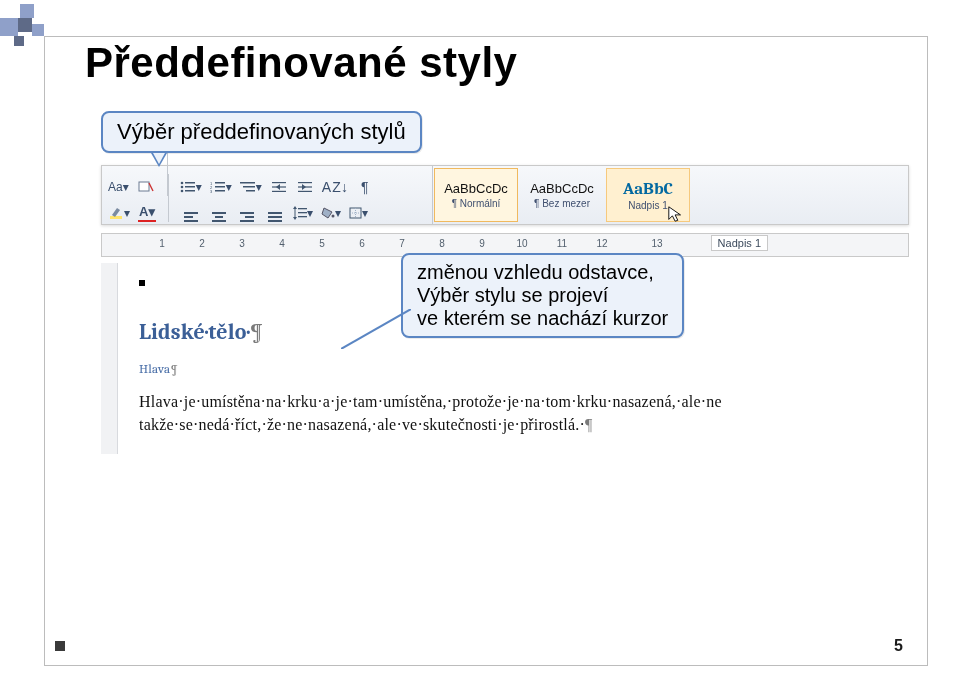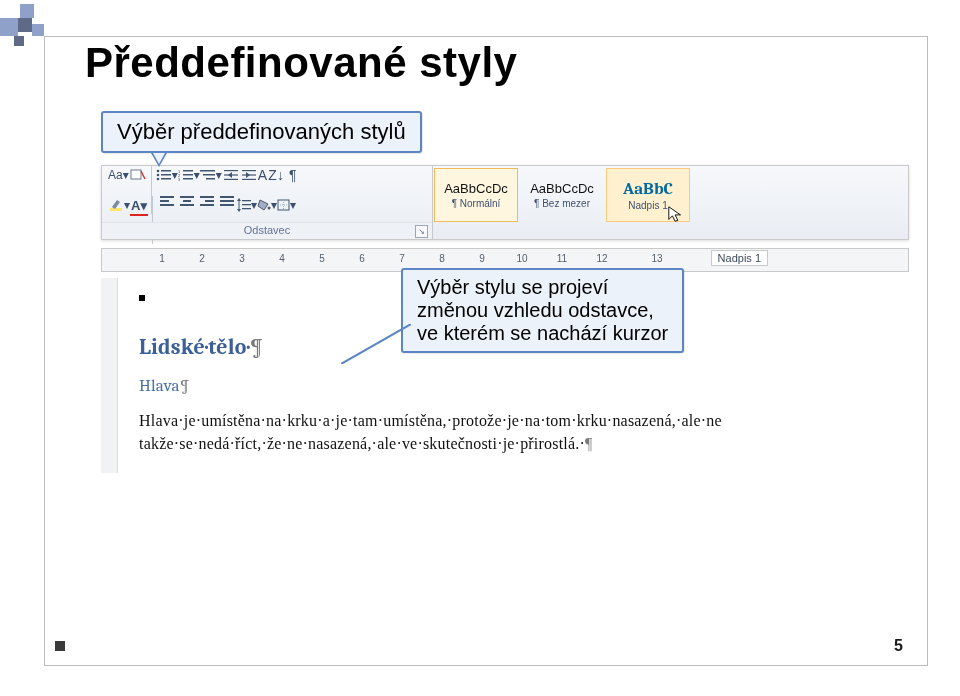--- a/index.html
+++ b/index.html
@@ -36,21 +36,21 @@
     letter-spacing:.5px;
   }
 
   
   .callout{
     display:inline-block;
     border:2px solid #5b86c3;
     background:#ecf2fa;
     padding:6px 14px;
     font-size:22px;
-    border-radius:3px;
+    border-radius:8px;
     box-shadow:1px 1px 0 rgba(0,0,0,.08);
   }
   .callout.small{font-size:20px}
   .callout1-wrap{position:relative;margin-left:30px;margin-bottom:4px}
   .callout1-wrap .tail{
     position:absolute;left:50px;top:100%;
     width:0;height:0;
     border-left:8px solid transparent;
     border-right:8px solid transparent;
     border-top:14px solid #5b86c3;
@@ -65,21 +65,21 @@
   
   .ribbon-shot{
     margin:12px 0 0 30px;
     width:806px;
     border:1px solid #c9c9c9;
     background:linear-gradient(#f6f8fb,#e9edf3);
     box-shadow:0 1px 3px rgba(0,0,0,.15);
     font-size:12px;
     color:#2b466b;
   }
-  .ribbon-row{display:flex;align-items:flex-start;height:30px;padding:0 6px;}
+  .ribbon-row{display:flex;align-items:flex-end;height:30px;padding:0 6px;gap:8px}
   .ribbon-sep{width:1px;height:48px;background:#c4c9d0;margin:0 4px}
   .ribbon-row2{height:26px}
   .rib-icon{display:inline-flex;align-items:center;justify-content:center;min-width:18px;height:18px;color:#3a4f6d;font-size:12px}
   .rib-icon svg{display:block}
   .underline-red{border-bottom:2px solid #d22;}
   .group-label{
     text-align:center;font-size:11px;color:#627399;
     padding:1px 0 3px 0;border-top:1px solid #dfe4ec;
     background:#eef2f7;
     position:relative;
@@ -134,21 +134,21 @@
     box-sizing:border-box;
   }
   .vrule{position:absolute;left:0;top:0;bottom:0;width:16px;background:#f1f2f4;border-right:1px solid #d8dade}
   .doc-inner{margin-left:24px}
   .cursor-dot{display:inline-block;width:6px;height:6px;background:#000;vertical-align:middle;margin-right:260px}
   .doc-heading{
     font-family:'Cambria',Georgia,serif;
     font-weight:bold;color:#3b5f97;font-size:22px;
     margin:28px 0 16px 0;
   }
-  .doc-sub{font-family:'Cambria',Georgia,serif;color:#4a6fa8;font-size:17px;margin:12px 0 14px 0}
+  .doc-sub{font-family:'Cambria',Georgia,serif;color:#4a6fa8;font-size:13px;margin:12px 0 14px 0}
   .doc-body{font-family:Liberation Serif, serif;font-size:16px;color:#111;line-height:1.45}
   .pil{color:#7a7a7a}
   .dotsp{letter-spacing:.2px}
 
   
   .callout2-wrap{position:absolute;left:300px;top:-10px}
   .callout2-wrap .line{
     position:absolute;left:-60px;top:56px;width:70px;height:40px;
   }
 
@@ -295,24 +295,20 @@
                 <circle cx="12" cy="9" r="1.5" fill="#556"></circle>
               </svg>▾
           </span>
           <span class="rib-icon">
             <svg width="13" height="12">
                 <rect x="1" y="1" width="11" height="10" fill="none" stroke="#41566f"></rect>
                 <line x1="1" y1="6" x2="12" y2="6" stroke="#9fb0c6" stroke-dasharray="1 1"></line>
                 <line x1="6.5" y1="1" x2="6.5" y2="11" stroke="#9fb0c6" stroke-dasharray="1 1"></line>
               </svg>▾
           </span>
-        </div>
-        <div class="group-label">
-          <span>Odstavec</span>
-          <span class="launch">↘</span>
         </div>
       </div>
 
       <div class="ribbon-right">
         <div class="style-tile selected">
           <span class="style-sample">AaBbCcDc</span>
           <span class="style-name">¶ Normální</span>
         </div>
         <div class="style-tile">
           <span class="style-sample">AaBbCcDc</span>
@@ -346,22 +342,22 @@
       <span class="n" style="left:535px">13</span>
     </div>
     <div class="style-tip">Nadpis 1</div>
   </div>
 
   <div class="docarea">
     <div class="vrule"></div>
 
     <div class="callout2-wrap">
       <div class="callout small">
+        <div>změnou vzhledu odstavce,</div>
         <div>Výběr stylu se projeví</div>
-        <div>změnou vzhledu odstavce,</div>
         <div>ve kterém se nachází kurzor</div>
       </div>
       <svg class="line" viewBox="0 0 70 40">
           <line x1="70" y1="0" x2="0" y2="40" stroke="#5b86c3" stroke-width="2"></line>
         </svg>
     </div>
 
     <div class="doc-inner">
       <span class="cursor-dot"></span>
       <div class="doc-heading dotsp">

